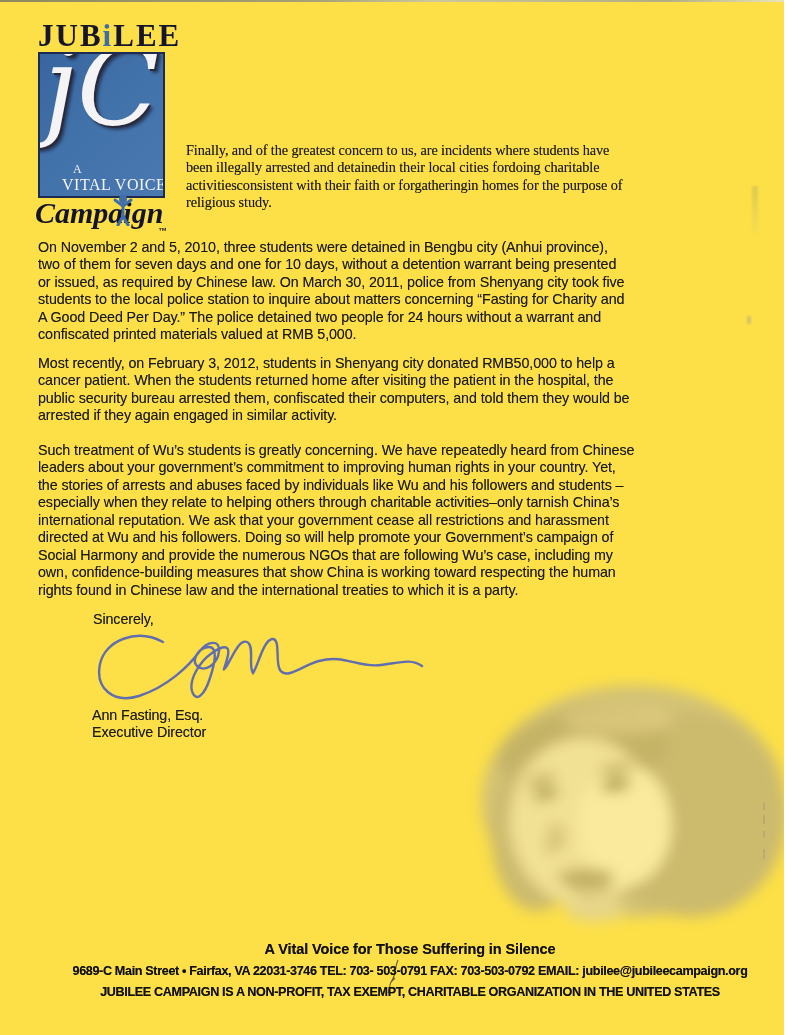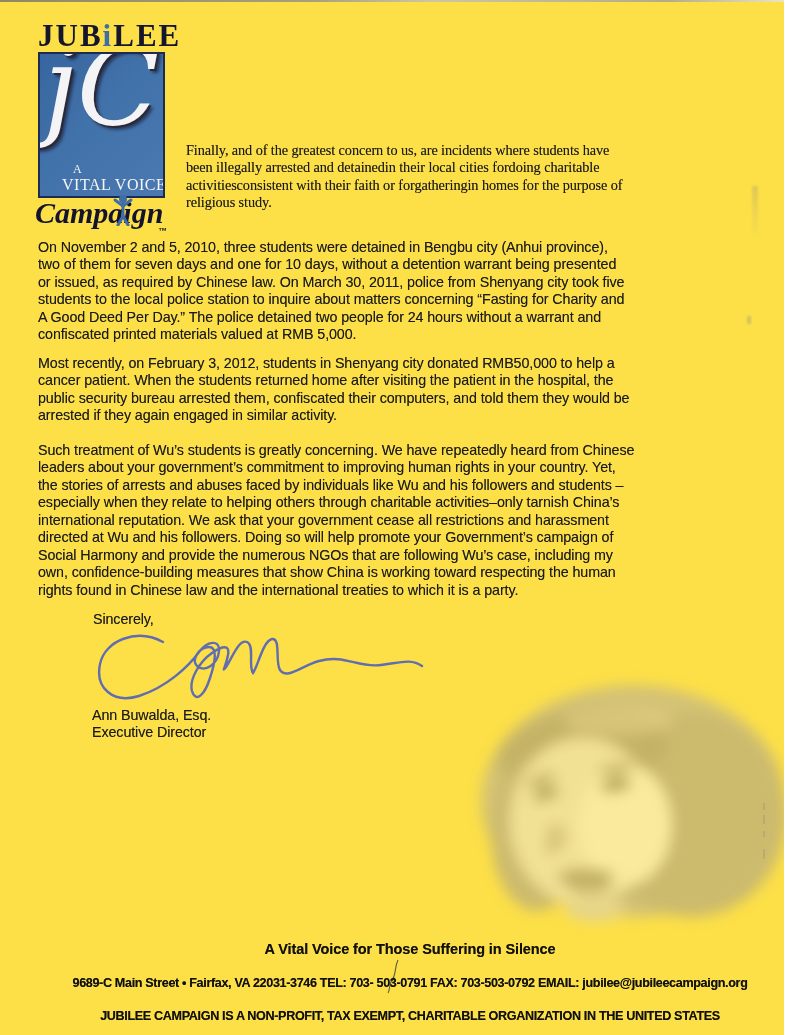--- a/index.html
+++ b/index.html
@@ -97,21 +97,21 @@
   .pen-mark { position: absolute; left: 384px; top: 958px; width: 22px; height: 36px; }
 
   
   .footer { position: absolute; left: 0; top: 941px; width: 100%; text-align: center; color: #101010; padding-left: 36px; }
   .footer-motto {
     font-weight: bold; font-size: 14.5px; letter-spacing: -0.1px;
     text-shadow: 0 0 .5px rgba(20,20,20,.6);
   }
   .footer-line {
     font-weight: bold; font-size: 12.6px; letter-spacing: -0.35px;
-    margin-top: 19px; white-space: nowrap;
+    margin-top: 7px; white-space: nowrap;
     text-shadow: 0 0 .5px rgba(20,20,20,.6);
   }
 </style>
 </head>
 <body>
 
 <div class="page">
 
   <div class="scan-top-edge"></div>
 
@@ -177,21 +177,21 @@
              C 133 44, 128 52, 133 45
              C 140 34, 146 17, 154 20
              C 162 23, 155 45, 160 51
              C 165 44, 170 19, 179 17
              C 188 16, 182 40, 187 48
              C 194 58, 208 44, 226 39
              C 252 32, 264 46, 288 43
              C 306 41, 318 36, 329 44" fill="none" stroke="#4a5cbe" stroke-width="2.4" stroke-linecap="round" opacity="0.88"></path>
   </svg>
 
-  <div class="para signer-name">Ann Buwalda, Esq.</div>
+  <div class="para signer-name">Ann Fasting, Esq.</div>
   <div class="para signer-title">Executive Director</div>
 
   <svg class="photo-wrap" viewBox="0 0 367 274">
     <defs>
       <filter id="soften" x="-30%" y="-30%" width="160%" height="160%">
         <feGaussianBlur stdDeviation="7"></feGaussianBlur>
       </filter>
     </defs>
     <g filter="url(#soften)" opacity="0.5">
       <ellipse cx="200" cy="138" rx="152" ry="116" fill="#aba5a3"></ellipse>

